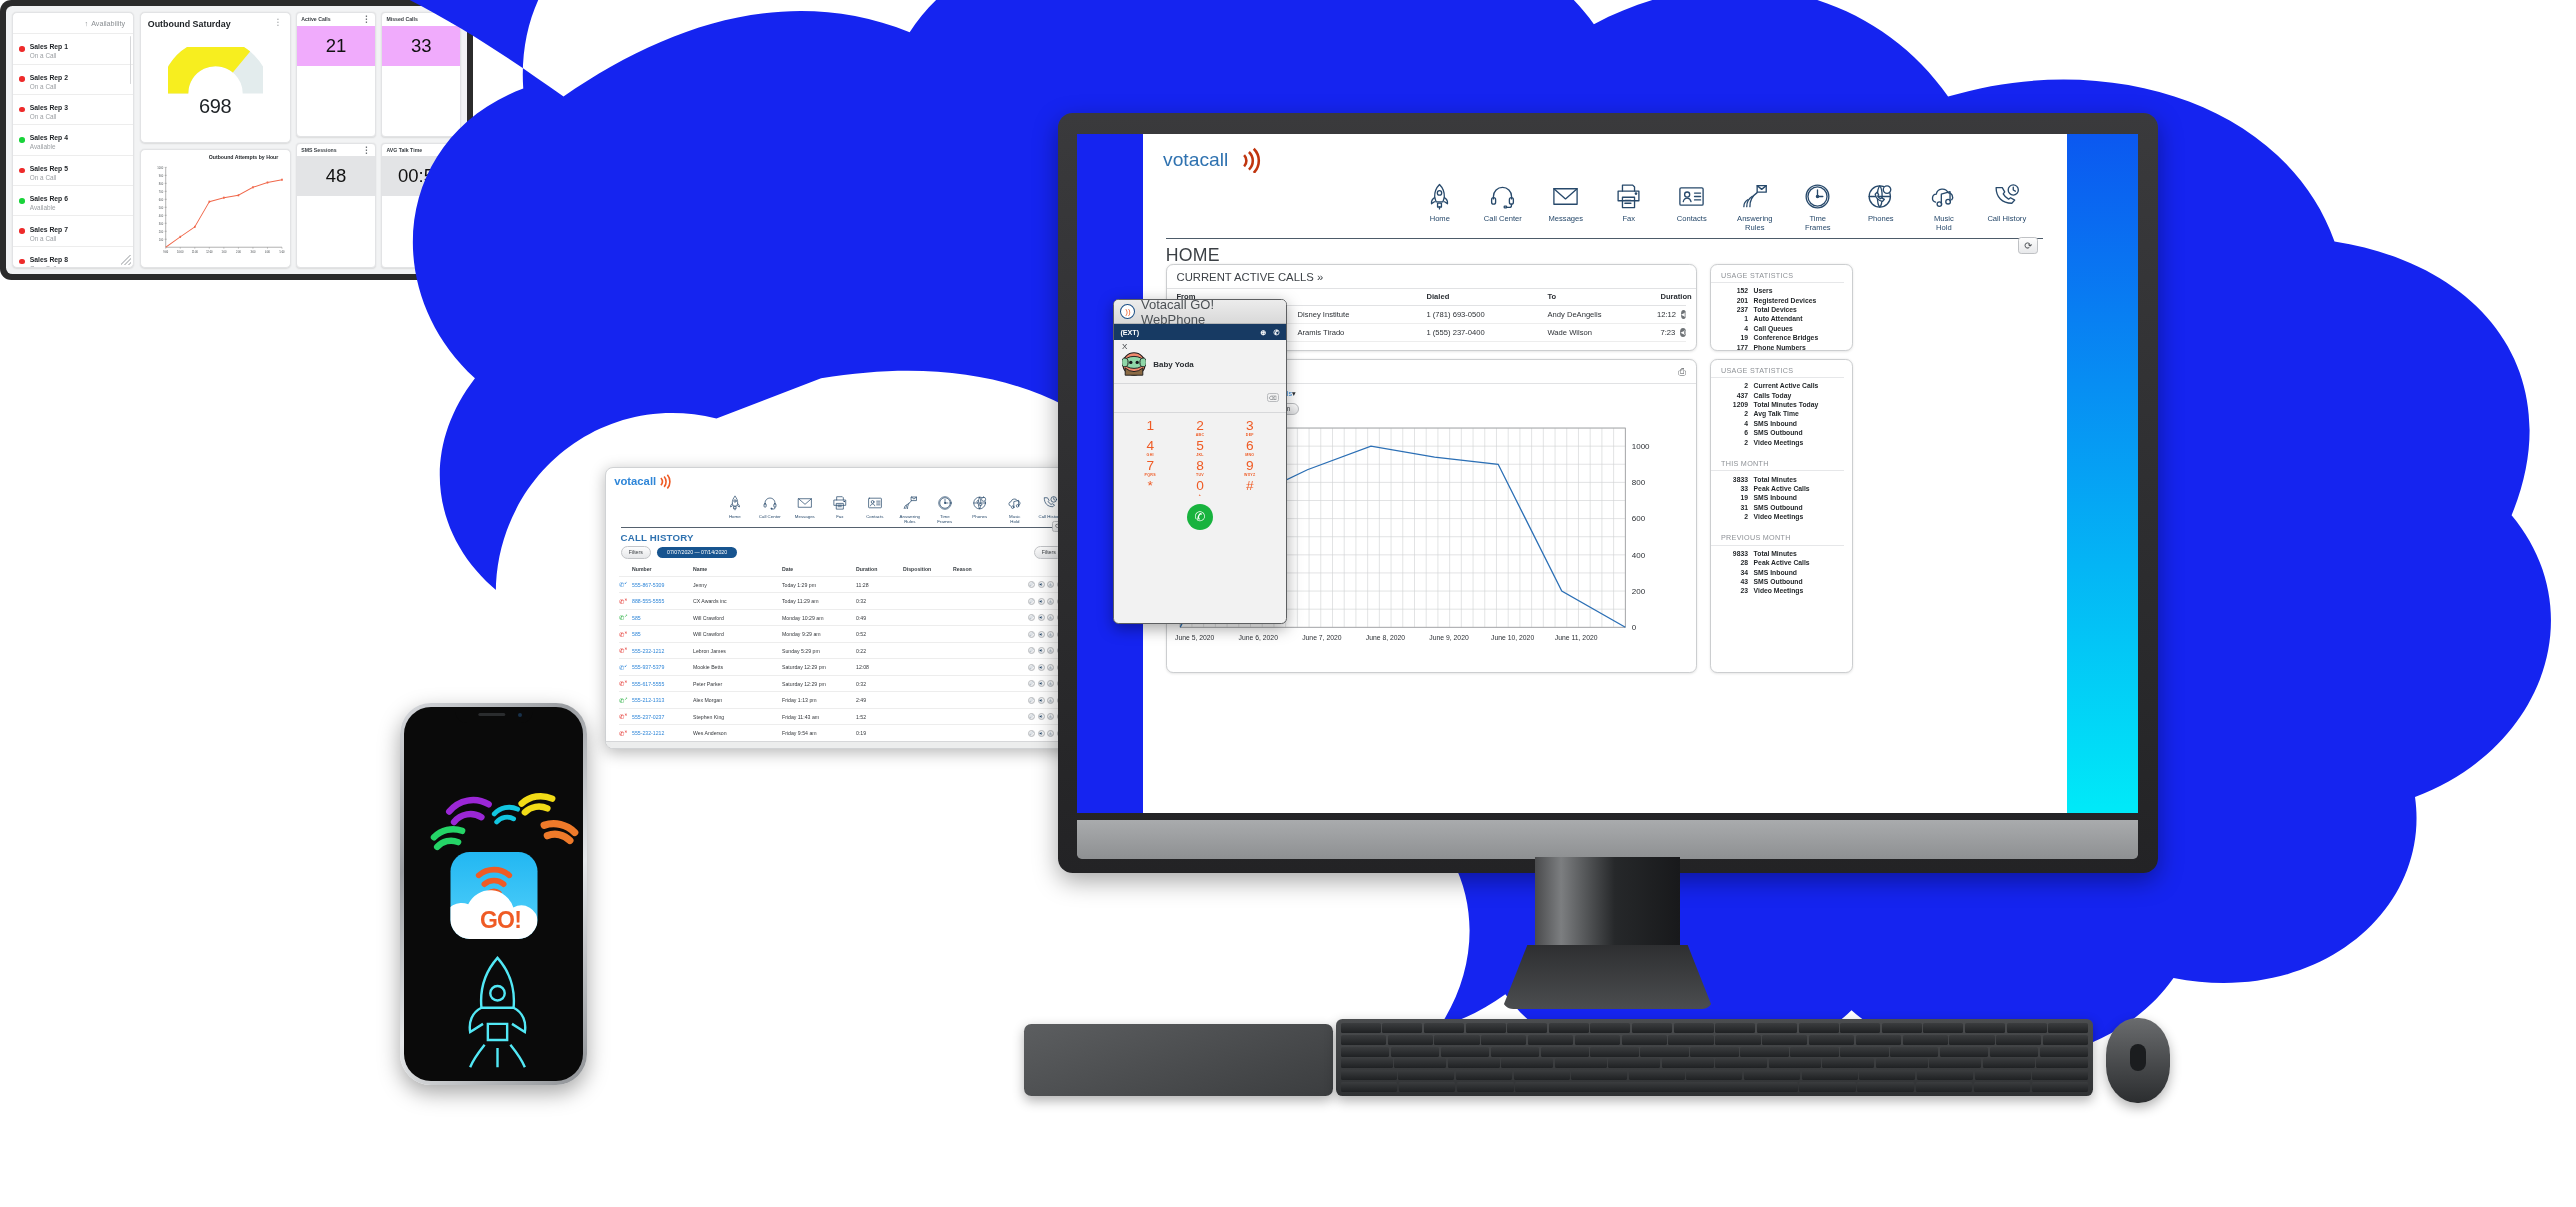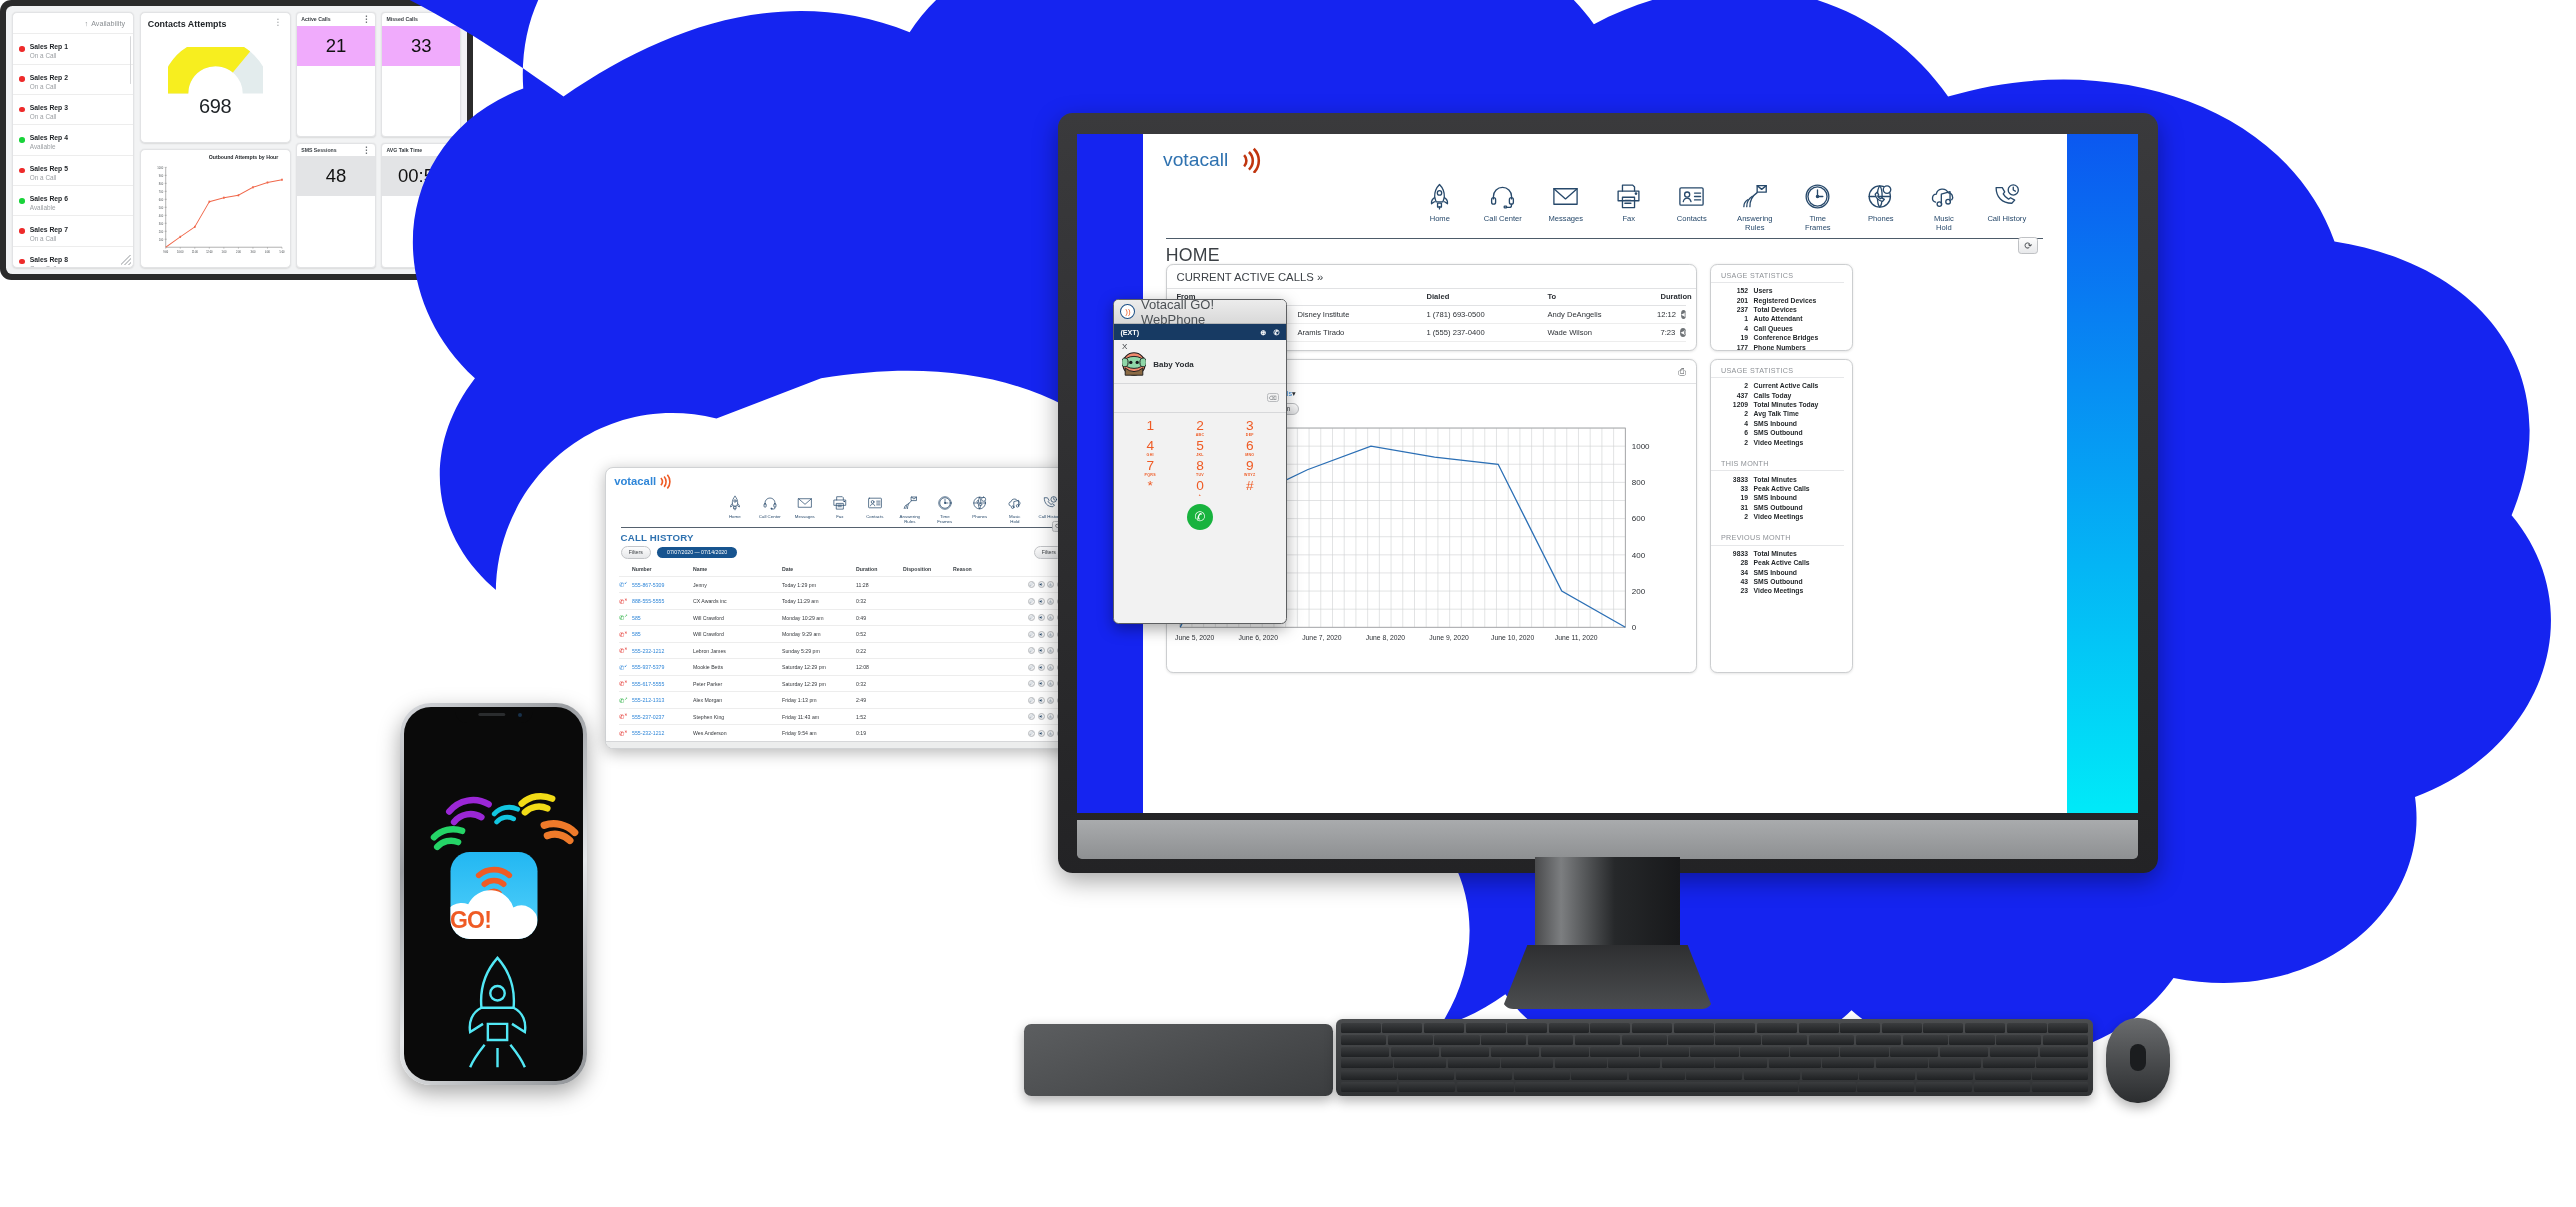--- a/index.html
+++ b/index.html
@@ -208,21 +208,21 @@
       position:relative; overflow:hidden; }
   .notch { position:absolute; left:50%; transform:translateX(-50%); top:0;
       width:77px; height:16px; background:#0a0a0a; border-radius:0 0 11.3px 11.3px; z-index:3; }
   .notch-spk { position:absolute; left:50%; transform:translateX(-58%); top:5.6px;
       width:27px; height:3.2px; border-radius:2.4px; background:#2a2c2e; z-index:4; }
   .notch-cam { position:absolute; left:50%; transform:translateX(24px); top:5.6px;
       width:4px; height:4px; border-radius:50%; background:#18314a; z-index:4; }
   .go-icon { position:absolute; left:50%; transform:translateX(-50%); top:145px;
       width:87px; height:87px; border-radius:19.3px;
       background:linear-gradient(180deg,#22b7f2,#56d2fb); overflow:hidden; }
-  .go-text { position:absolute; bottom:4.8px; left:0; right:4px; text-align:left;
+  .go-text { position:absolute; bottom:4.8px; left:0; right:16px; text-align:right;
       font-size:23px; font-weight:bold; color:#ef5b25; letter-spacing:-0.8px; }
 
   
   .trackpad { position:absolute; left:1024px; top:1024px; width:309px; height:72px;
       background:linear-gradient(160deg,#5c5e60,#3b3d3f); border-radius:7.2px;
       box-shadow:0 4.8px 11.3px rgba(0,0,0,.3); }
   .keyboard { position:absolute; left:1336px; top:1019px; width:757px; height:77px;
       background:linear-gradient(180deg,#4b4d4f,#2f3133); border-radius:6.4px;
       box-shadow:0 4.8px 11.3px rgba(0,0,0,.3); padding:4px 4.8px;
       display:grid; grid-template-rows:repeat(6,1fr); gap:1.6px; }
@@ -323,21 +323,21 @@
     <span><span class="rep-name">Sales Rep 8</span>
     <span class="rep-state" style="display:block">On a Call</span></span>
             </div>
           </div>
         <div class="resize-grip"></div>
       </div>
 
       <div class="dash-col-mid">
         <div class="card" style="display:flex;flex-direction:column;height:131px;">
           <div class="card-head">
-            <span class="card-title">Contacts Attempts</span>
+            <span class="card-title">Outbound Saturday</span>
             <span class="kebab">⋮</span>
           </div>
           <div class="gauge-wrap">
             <div class="gauge">
               <svg width="95" height="48" viewBox="0 0 118 60">
                 <path d="M8 58 A51 51 0 0 1 110 58" fill="none" stroke="#e3eced" stroke-width="34"></path>
                 <path id="gauge-fill" d="M8 58 A51 51 0 0 1 91.5 18.7" fill="none" stroke="#f7ee1f" stroke-width="34"></path>
               </svg>
             </div>
             <div class="gauge-val">698</div>

